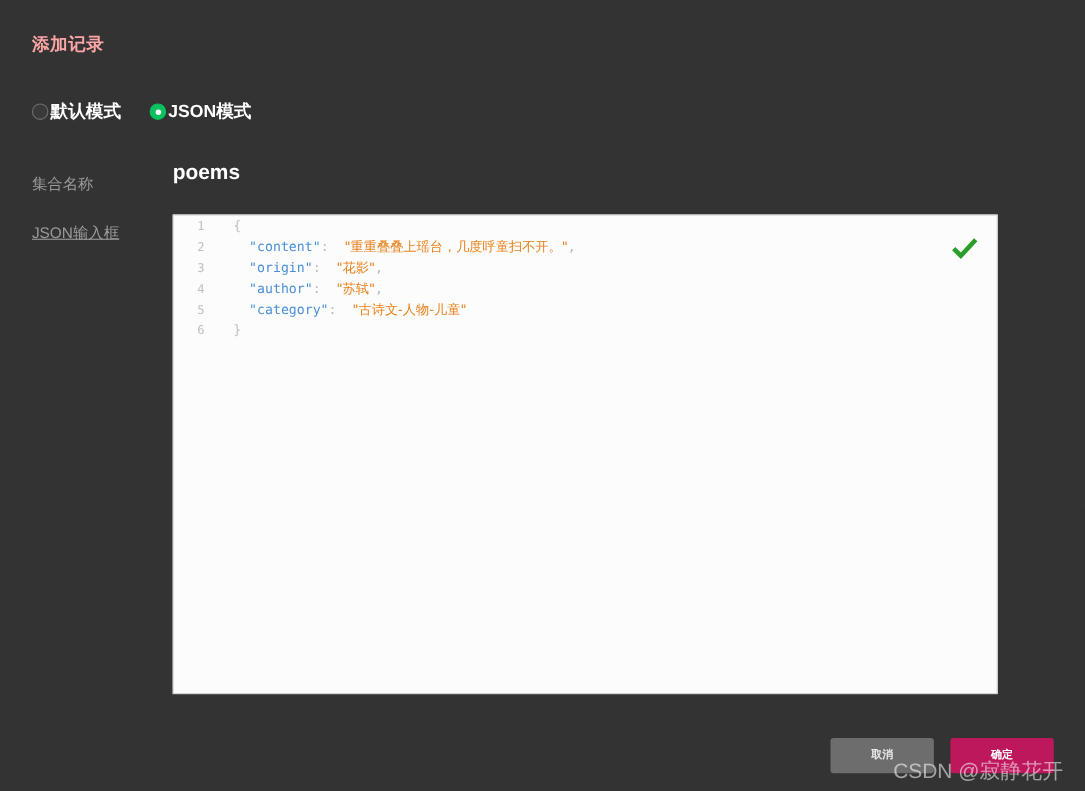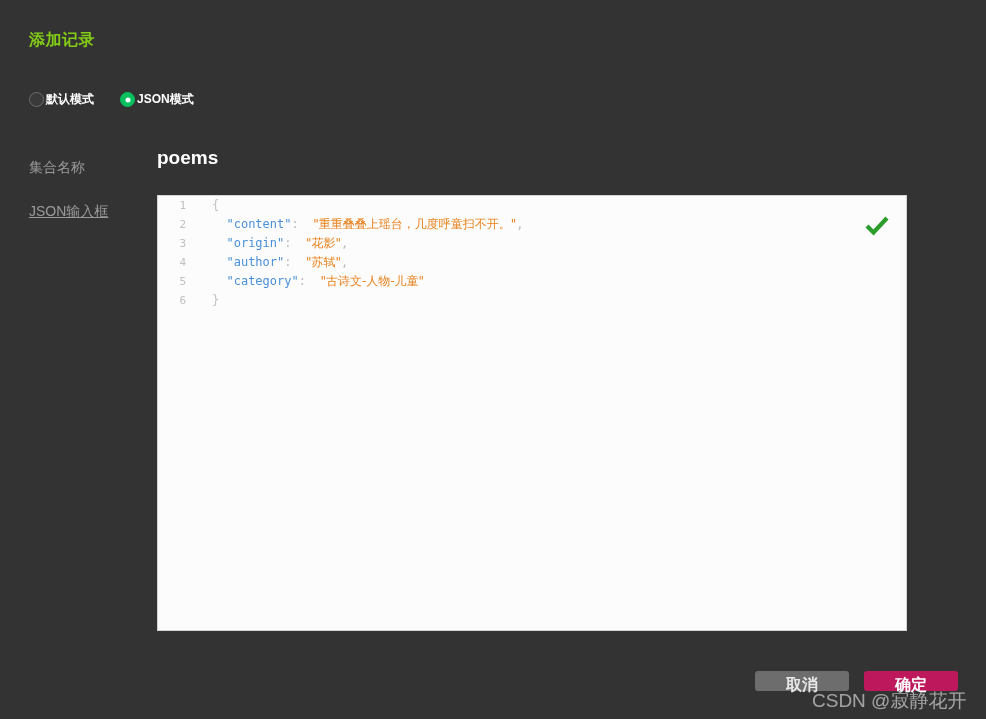--- a/index.html
+++ b/index.html
@@ -23,21 +23,21 @@
     background: #333333;
     box-sizing: border-box;
   }
 
   .dialog-title {
     position: absolute;
     left: 29px;
     top: 30px;
     font-size: 16px;
     font-weight: bold;
-    color: #84cc16;
+    color: #fca5a5;
     letter-spacing: 0.5px;
   }
 
   
   .mode-row {
     position: absolute;
     left: 29px;
     top: 91px;
     display: flex;
     align-items: center;
@@ -68,21 +68,21 @@
   .radio-circle.on::after {
     content: "";
     position: absolute;
     left: 50%; top: 50%;
     transform: translate(-50%, -50%);
     width: 5px; height: 5px;
     border-radius: 50%;
     background: #ffffff;
   }
   .radio-label {
-    font-size: 12px;
+    font-size: 16px;
     font-weight: bold;
     color: #ffffff;
     white-space: nowrap;
   }
 
   
   .field-label {
     position: absolute;
     font-size: 14px;
     color: #9a9a9a;
@@ -158,26 +158,26 @@
   
   .footer {
     position: absolute;
     left: 0;
     top: 671px;
     width: 986px;
     height: 48px;
   }
   .btn {
     position: absolute;
-    height: 20px;
+    height: 32px;
     min-width: 94px;
     border: none;
     border-radius: 3px;
     font-family: "Liberation Sans", "DejaVu Sans", sans-serif;
-    font-size: 16px;
+    font-size: 10px;
     font-weight: bold;
     color: #ffffff;
     cursor: pointer;
     padding: 0 14px;
     line-height: 28px;
     text-align: center;
   }
   #cancel-button {
     left: 755px;
     top: 0px;

